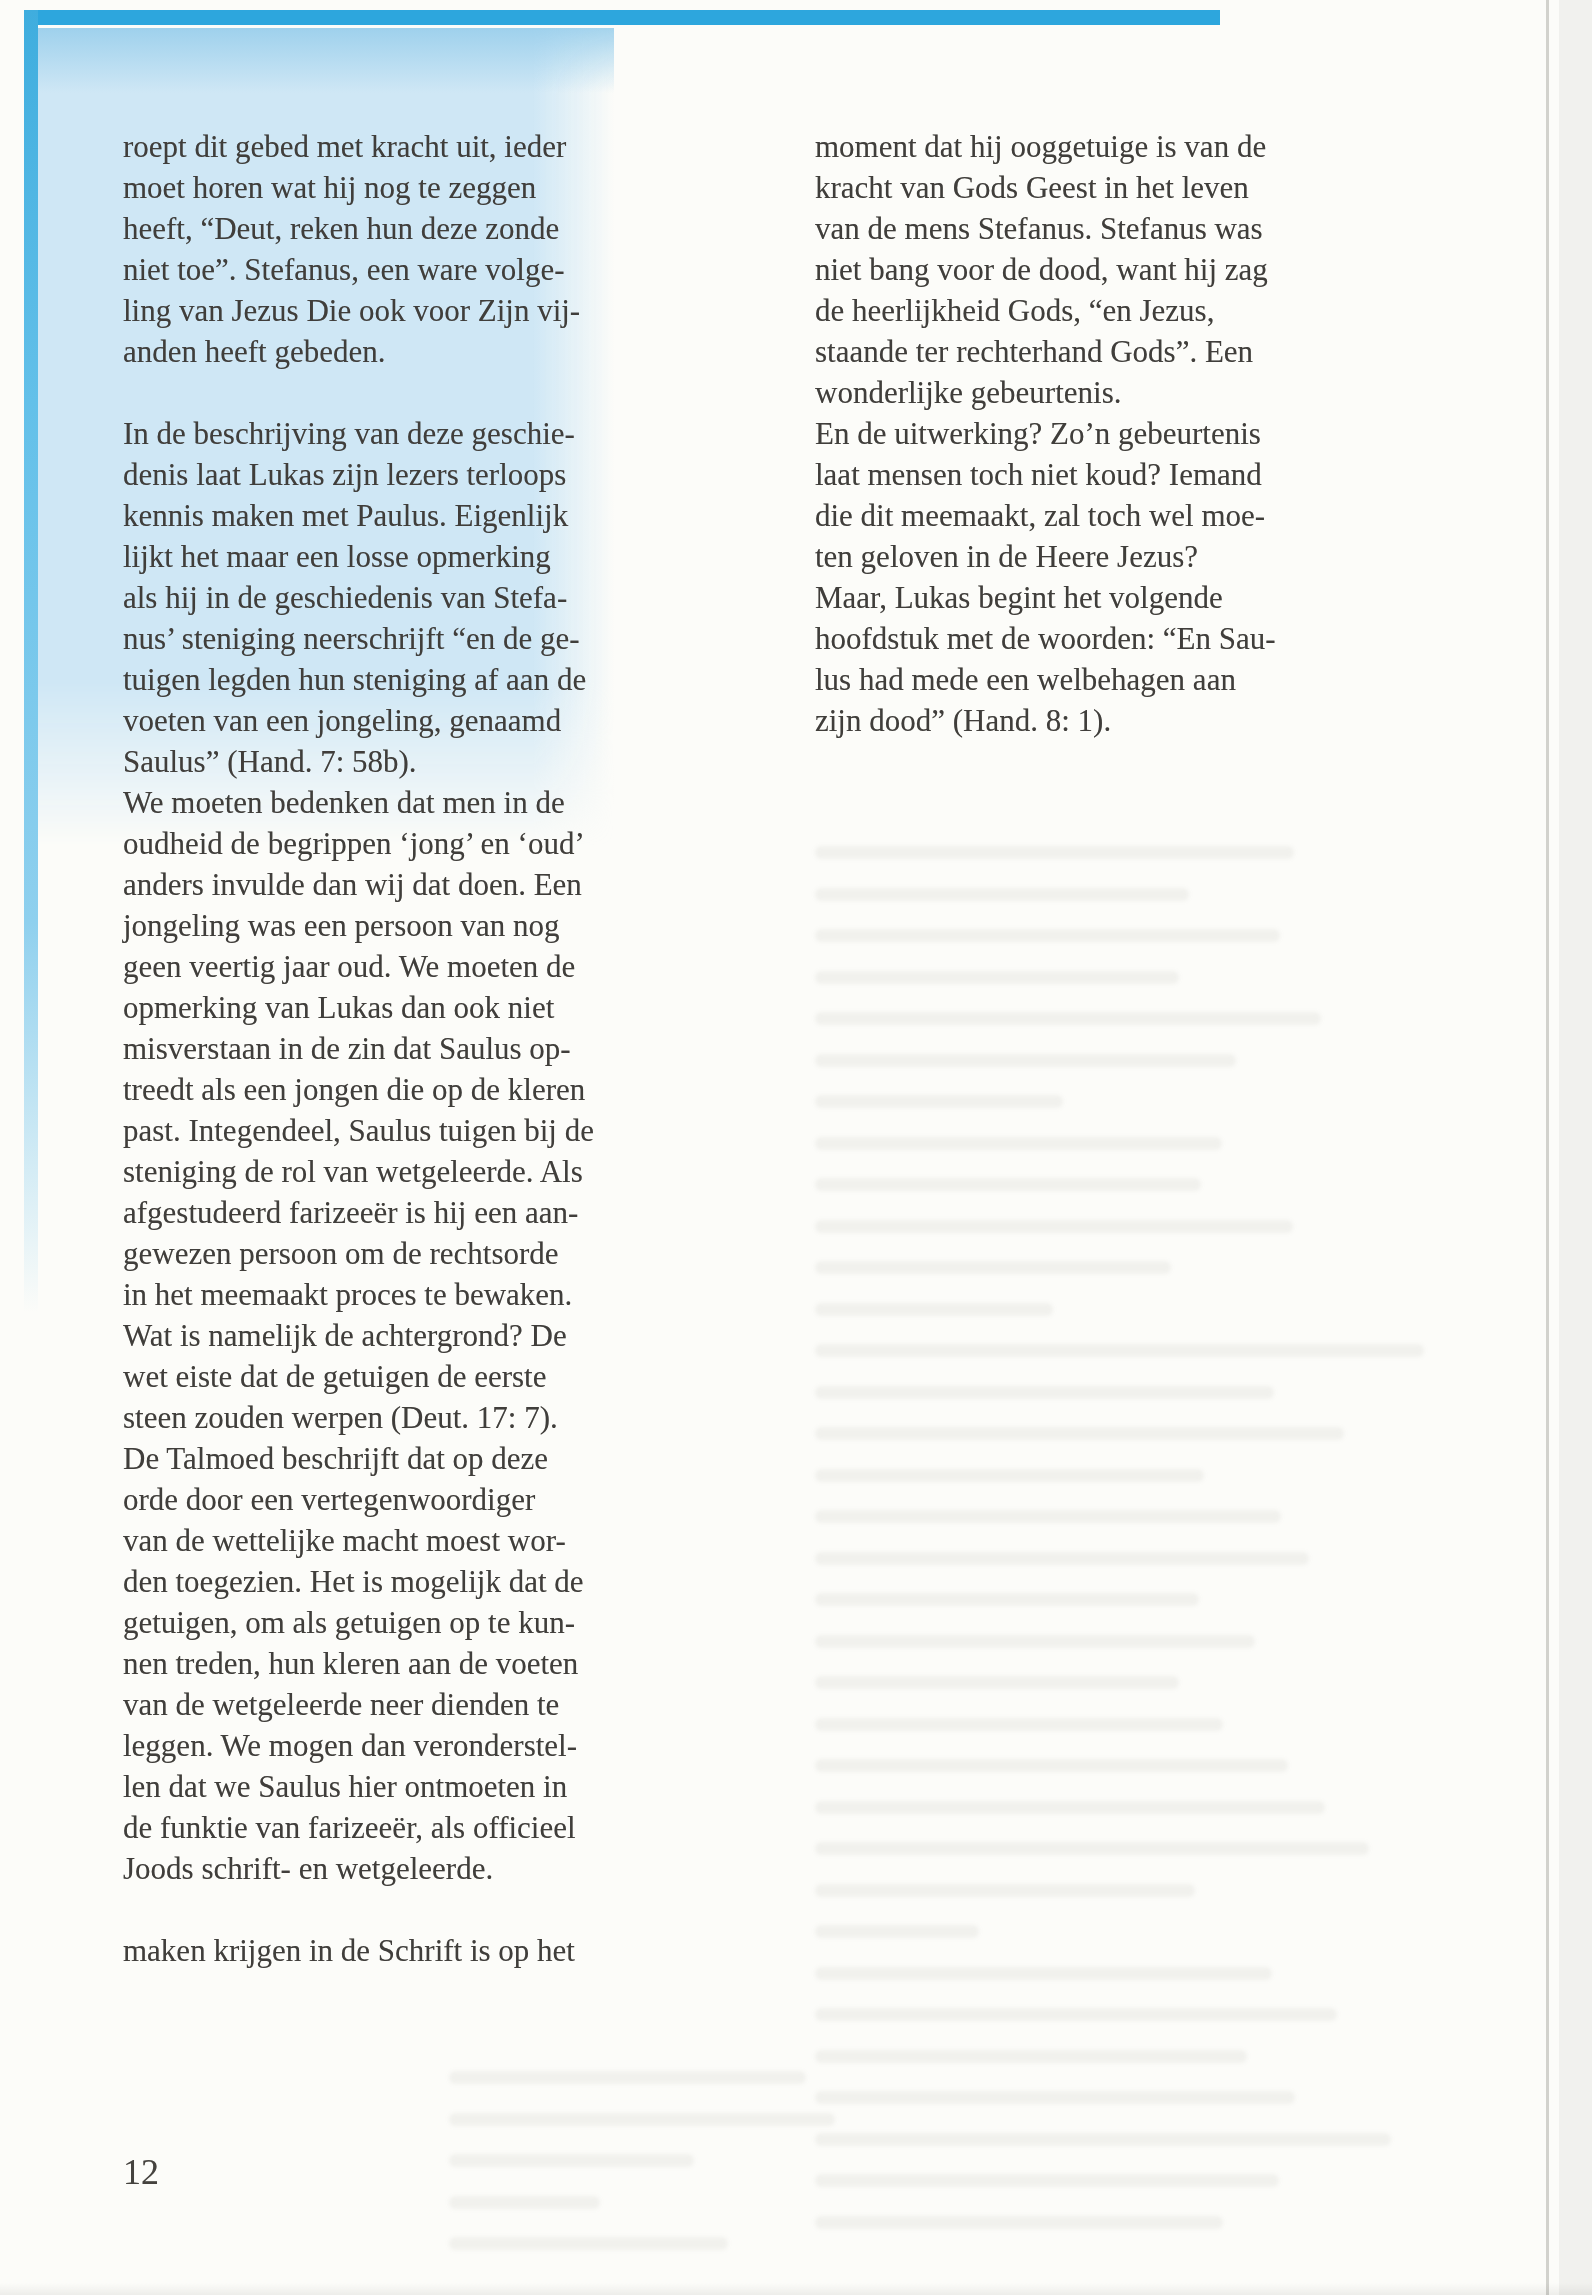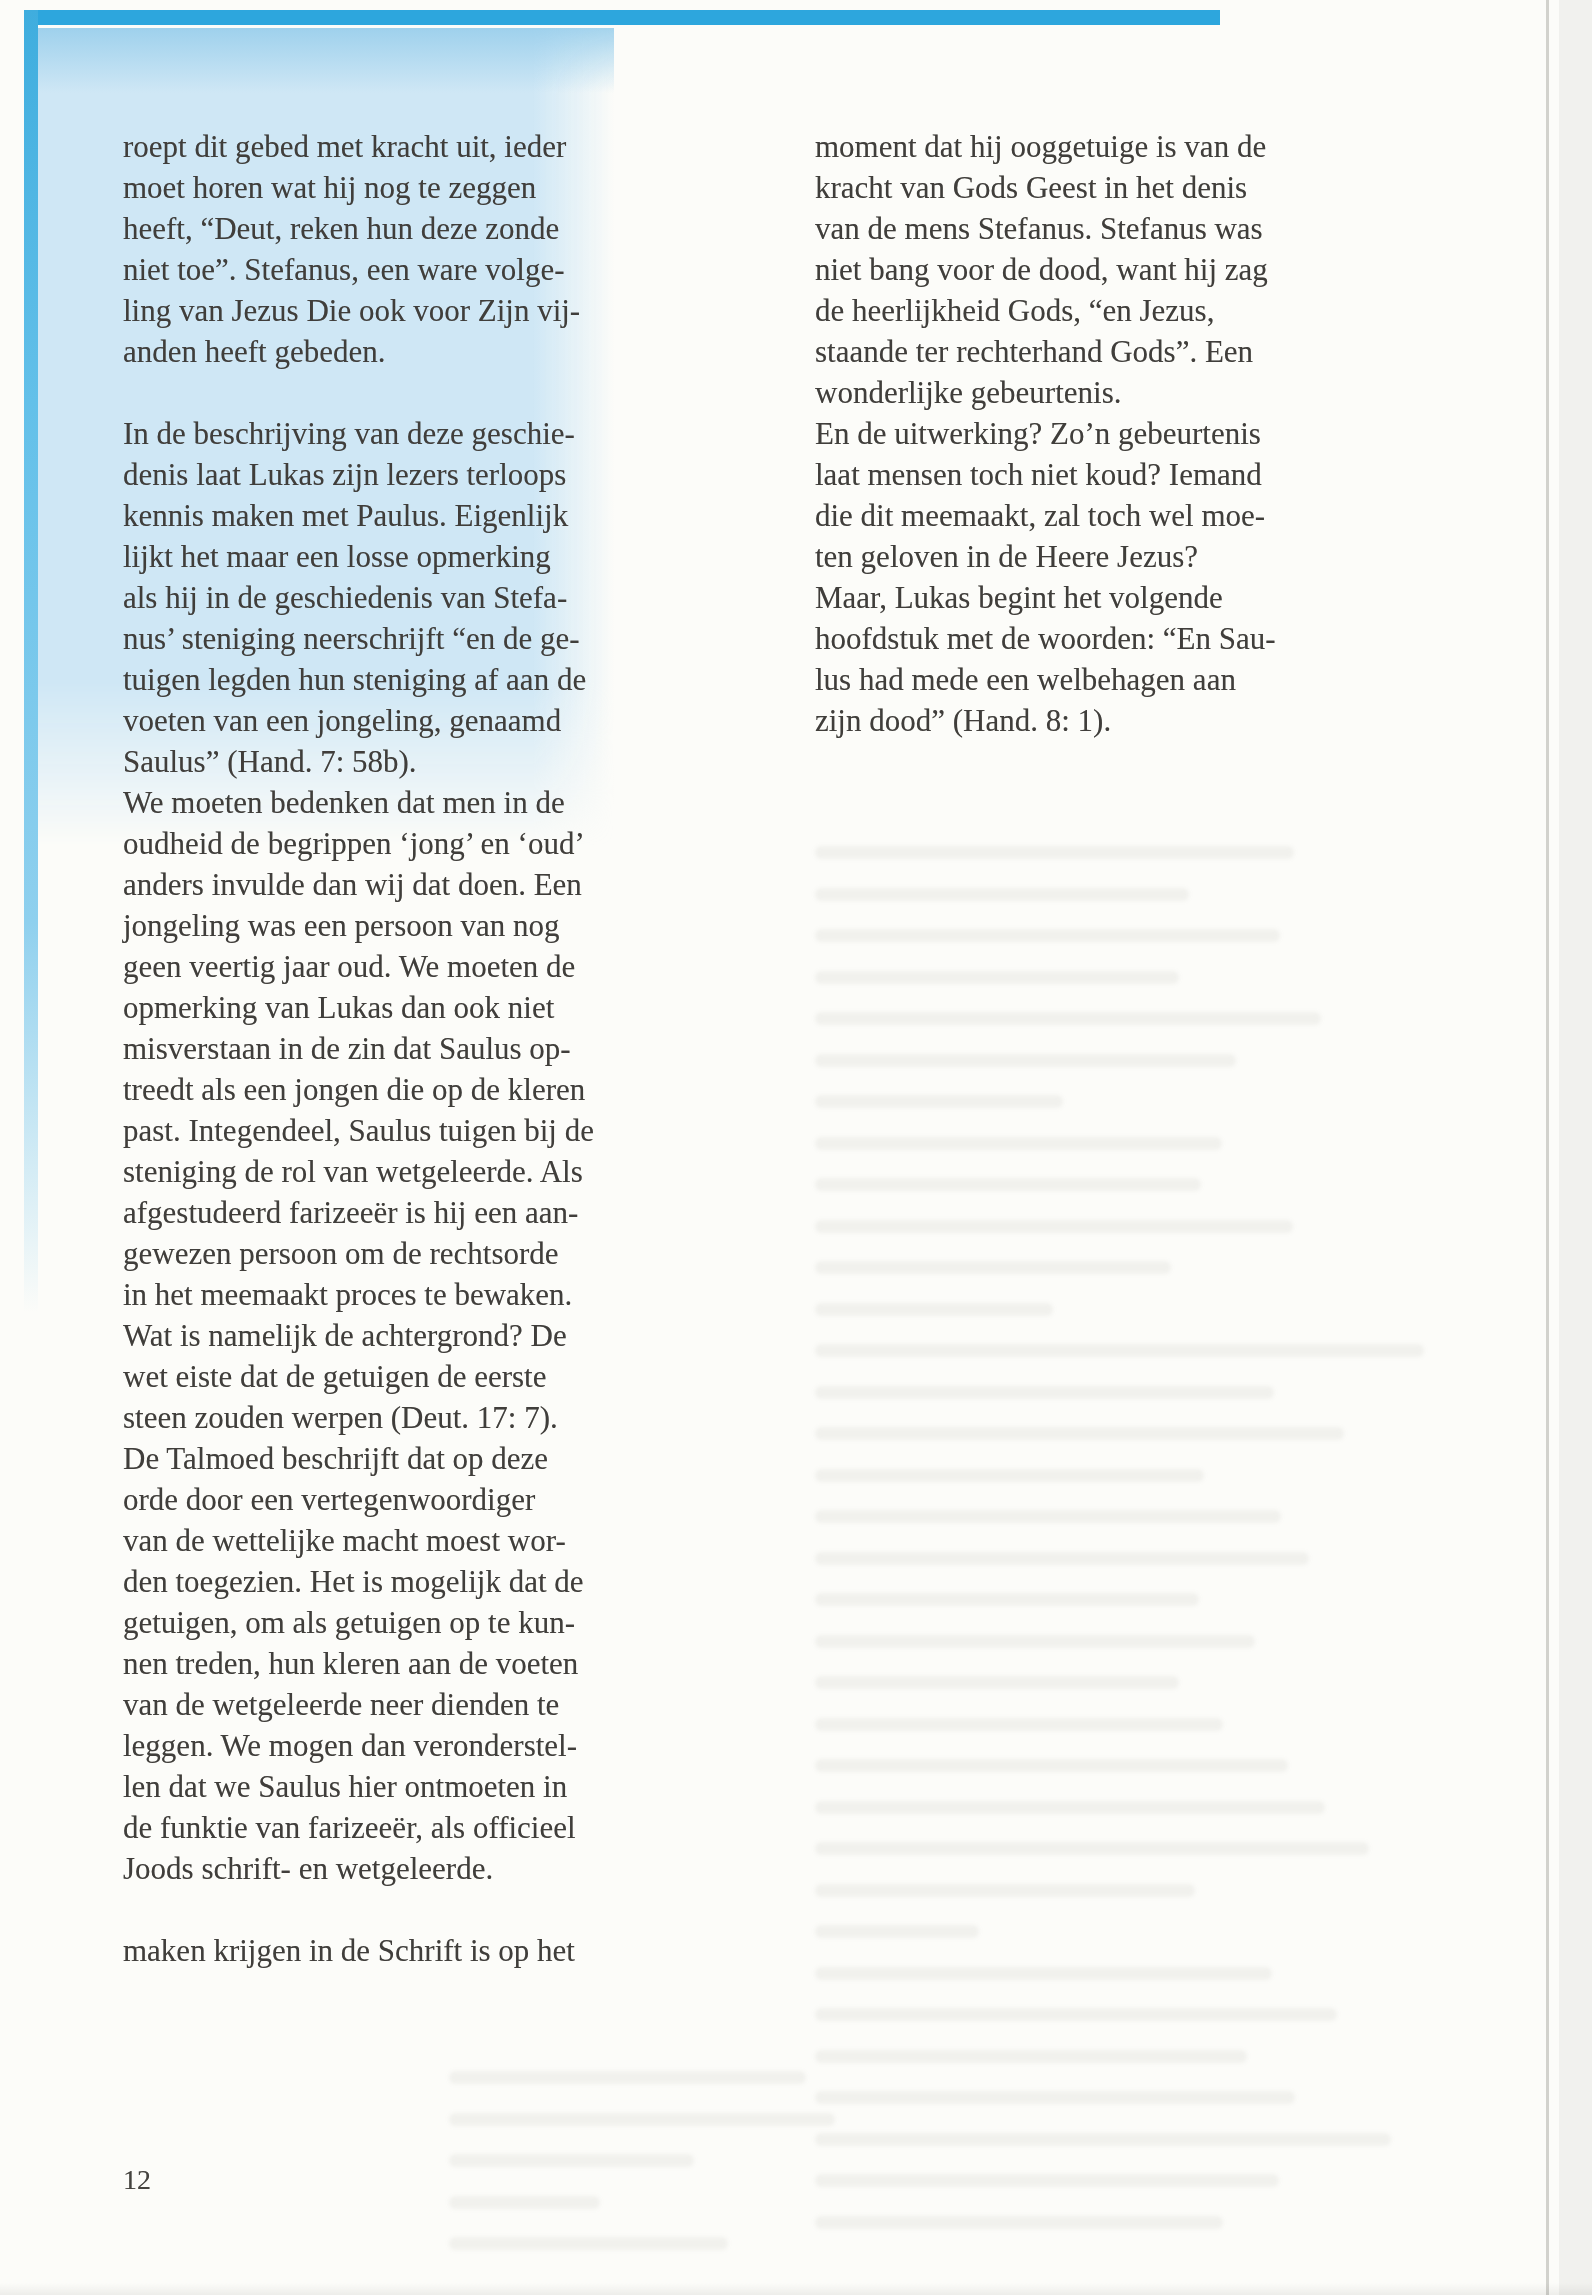--- a/index.html
+++ b/index.html
@@ -51,23 +51,22 @@
     font-size: 31px; line-height: 41px;
     color: #403e3b;
     text-shadow: 0 0 0.4px rgba(60,60,55,0.35);
   }
   .col-left  { left: 123px; }
   .col-right { left: 815px; }
   .text-line { min-height: 41px; white-space: nowrap; }
 
   .page-number {
     position: absolute; left: 123px; top: 2151px;
-    font-size: 28px; color: #45433f;
+    font-size: 36px; color: #45433f;
     text-shadow: 0 0 0.4px rgba(60,60,55,0.35);
-    margin-top: 13px;
   }
 
   
   .ghost-area { position: absolute; }
   #ghost-right { left: 815px; top: 846px; width: 621px; }
   #ghost-bottom-left { left: 449px; top: 2071px; width: 406px; }
   .ghost-line {
     height: 13px; margin-bottom: 28.5px;
     background: rgba(110,110,104,0.08);
     filter: blur(2.2px);
@@ -174,21 +173,21 @@
       <div class="text-line">leggen. We mogen dan veronderstel-</div>
       <div class="text-line">len dat we Saulus hier ontmoeten in</div>
       <div class="text-line">de funktie van farizeeër, als officieel</div>
       <div class="text-line">Joods schrift- en wetgeleerde.</div>
       <div class="text-line"></div>
       <div class="text-line">maken krijgen in de Schrift is op het</div>
     </div>
 
   <div class="column col-right">
       <div class="text-line">moment dat hij ooggetuige is van de</div>
-      <div class="text-line">kracht van Gods Geest in het denis</div>
+      <div class="text-line">kracht van Gods Geest in het leven</div>
       <div class="text-line">van de mens Stefanus. Stefanus was</div>
       <div class="text-line">niet bang voor de dood, want hij zag</div>
       <div class="text-line">de heerlijkheid Gods, “en Jezus,</div>
       <div class="text-line">staande ter rechterhand Gods”. Een</div>
       <div class="text-line">wonderlijke gebeurtenis.</div>
       <div class="text-line">En de uitwerking? Zo’n gebeurtenis</div>
       <div class="text-line">laat mensen toch niet koud? Iemand</div>
       <div class="text-line">die dit meemaakt, zal toch wel moe-</div>
       <div class="text-line">ten geloven in de Heere Jezus?</div>
       <div class="text-line">Maar, Lukas begint het volgende</div>

